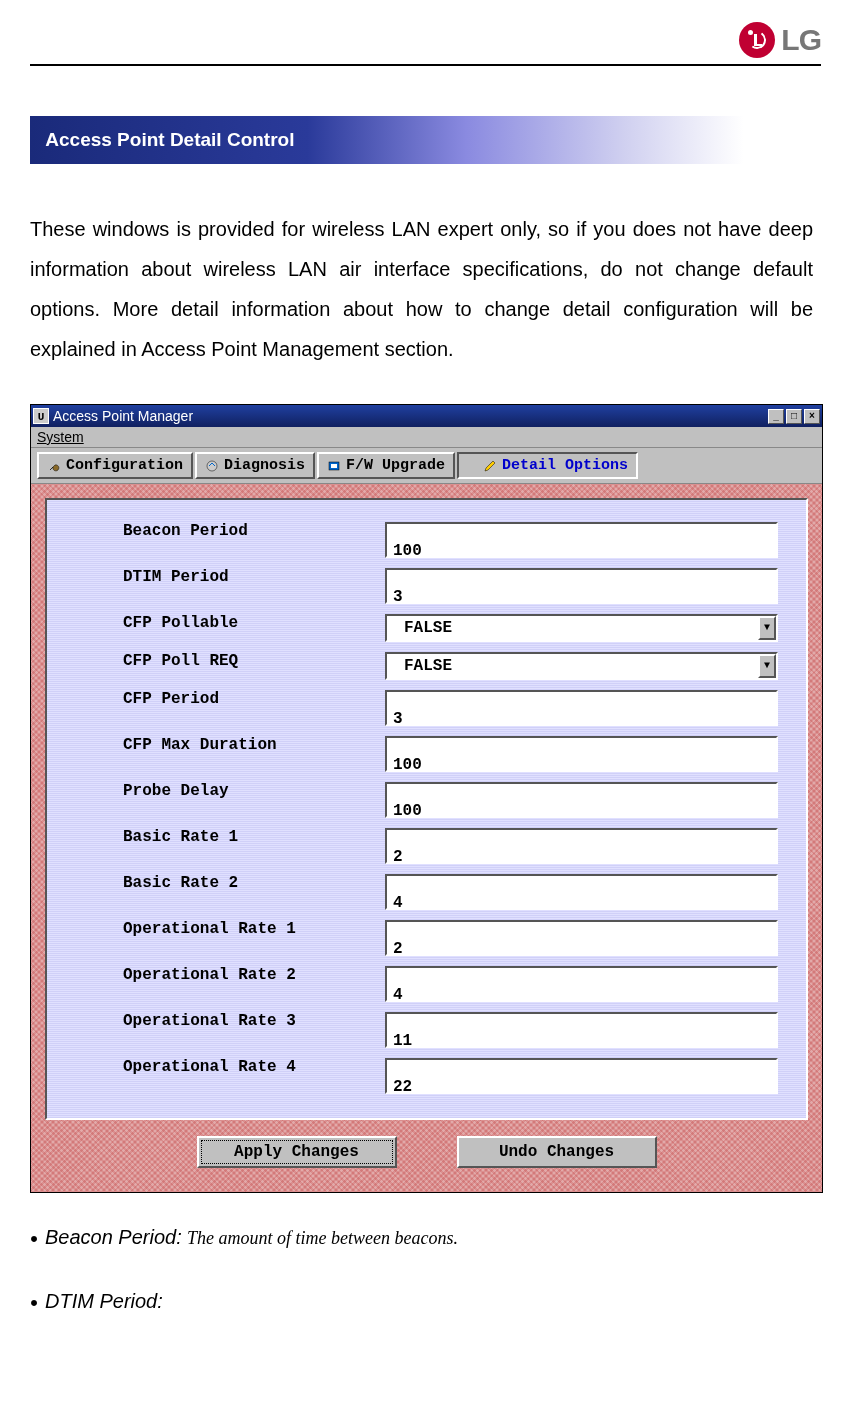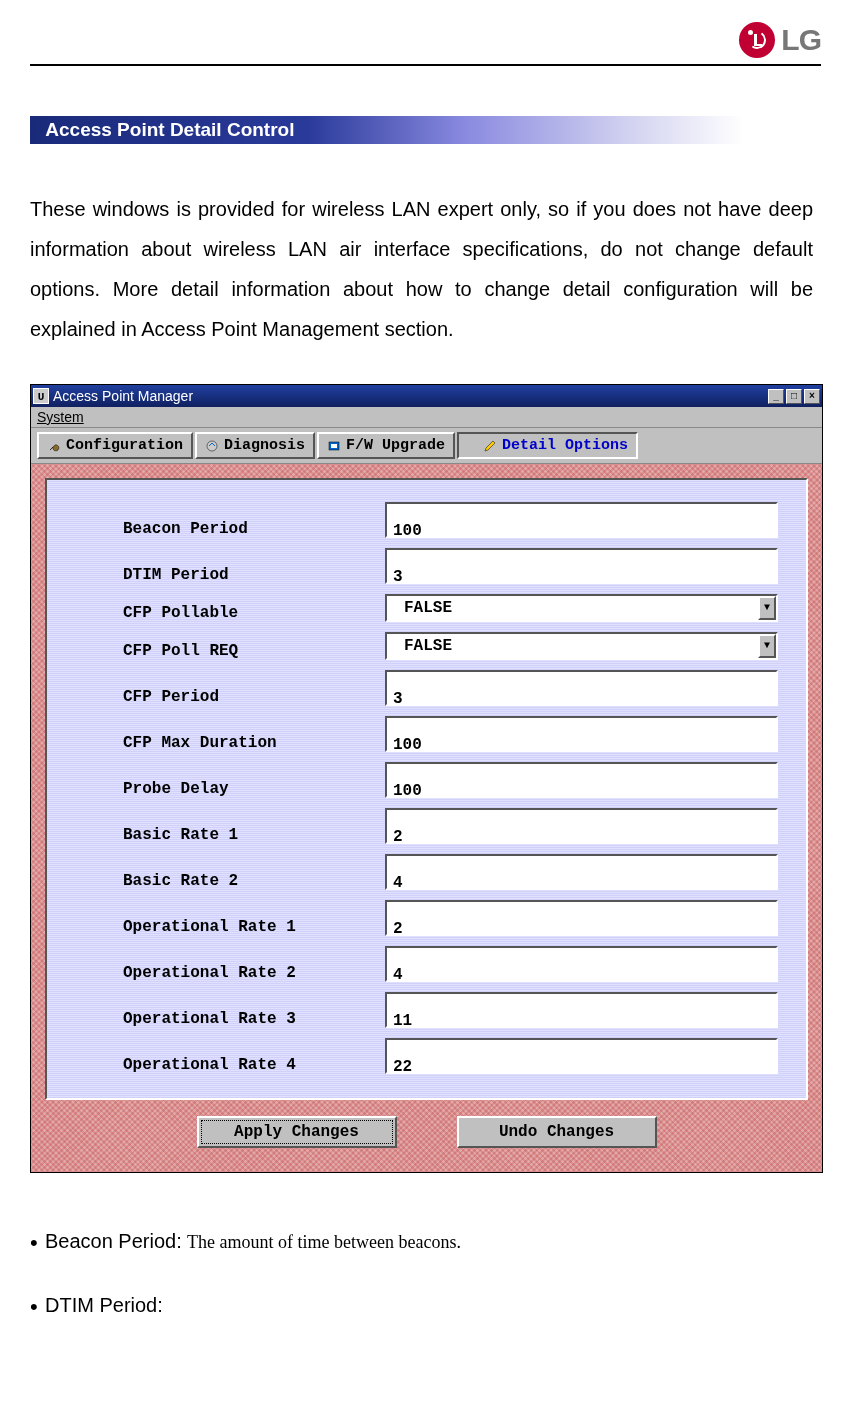--- a/index.html
+++ b/index.html
@@ -84,21 +84,21 @@
   .top-hr {
     border: none;
     border-top: 2.5px solid #000;
     margin: 4px 0 50px 0;
   }
   .section-header {
     background: linear-gradient(to right, #1a2a7a 0%, #2a3a9a 35%, #8a8ae0 55%, #d0d0f0 75%, #fff 90%);
     color: #fff;
     font-weight: bold;
     font-size: 19px;
-    padding: 3px 10px;
+    padding: 13px 10px;
     margin-bottom: 45px;
     width: 793px;
   }
   .body-para {
     font-size: 20px;
     line-height: 2;
     text-align: justify;
     margin: 0 8px 35px 0;
     color: #000;
   }
@@ -191,21 +191,21 @@
   }
   .panel {
     border: 2px solid;
     border-color: #555 #fff #fff #555;
     padding: 22px 28px 14px 28px;
     background: repeating-linear-gradient(0deg, #d0d0f8 0 1px, #e0e0ff 1px 2px),
                 repeating-linear-gradient(90deg, #d0d0f8 0 1px, #e0e0ff 1px 2px);
   }
   .form-row {
     display: flex;
-    align-items: flex-end;
+    align-items: flex-start;
     margin-bottom: 10px;
   }
   .form-label {
     width: 310px;
     font-size: 16px;
     color: #000;
     padding-left: 48px;
   }
   .form-input {
     flex: 1;
@@ -262,21 +262,22 @@
     font-weight: bold;
     font-size: 16px;
     text-align: center;
     line-height: 28px;
   }
   .action-btn.focus {
     outline: 1px dotted #000;
     outline-offset: -5px;
   }
   .bullets {
-    margin-top: 57px;
+    margin-top: 33px;
+    font-style: italic;
   }
   .bullet-item {
     font-size: 19px;
     margin-bottom: 38px;
   }
   .bullet-item .dot { font-size: 22px; vertical-align: -2px; margin-right: 2px;}
   .bullet-item .label { font-size: 20px; }
   .bullet-item .desc { font-size: 18px; font-family: "Times New Roman", serif; }
   .footer-hr {
     border: none;

